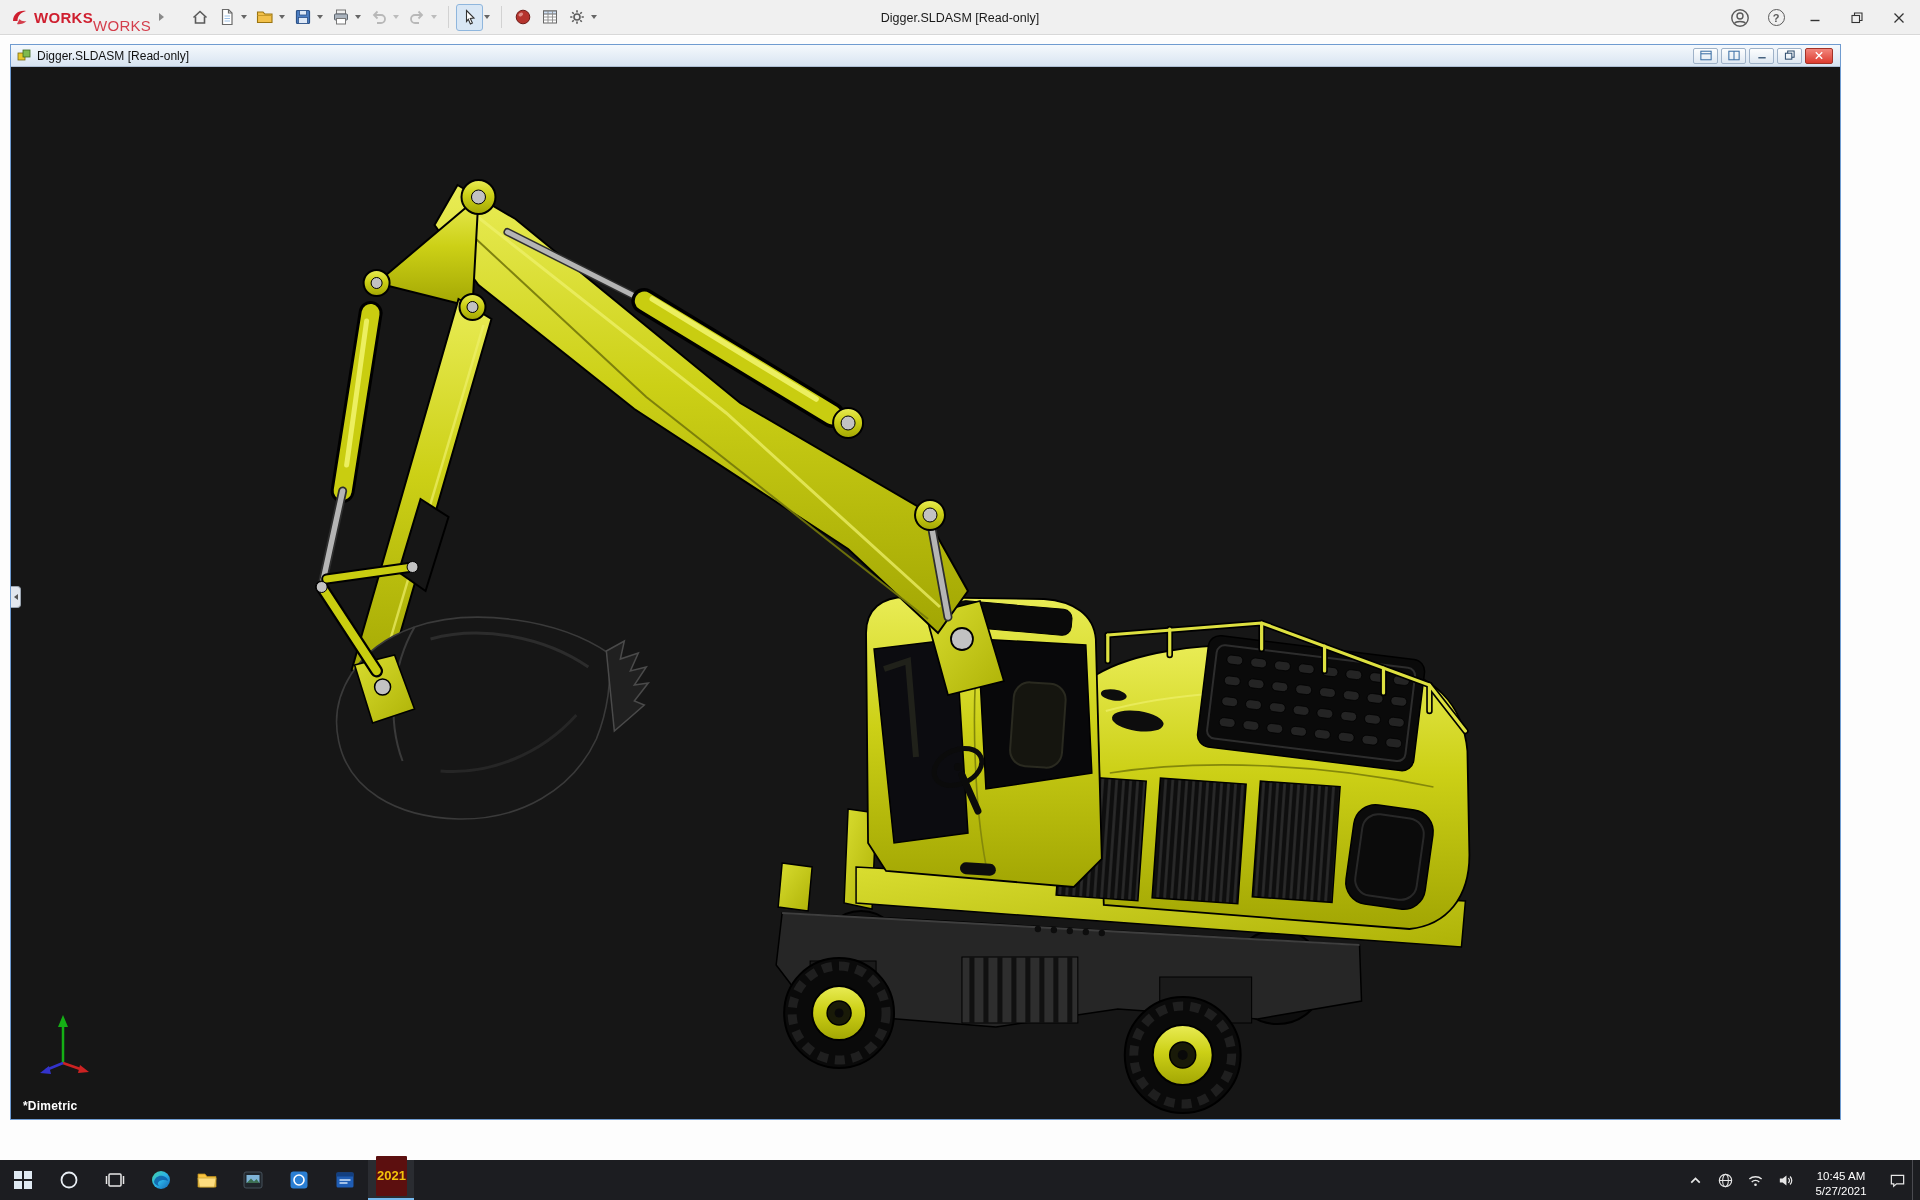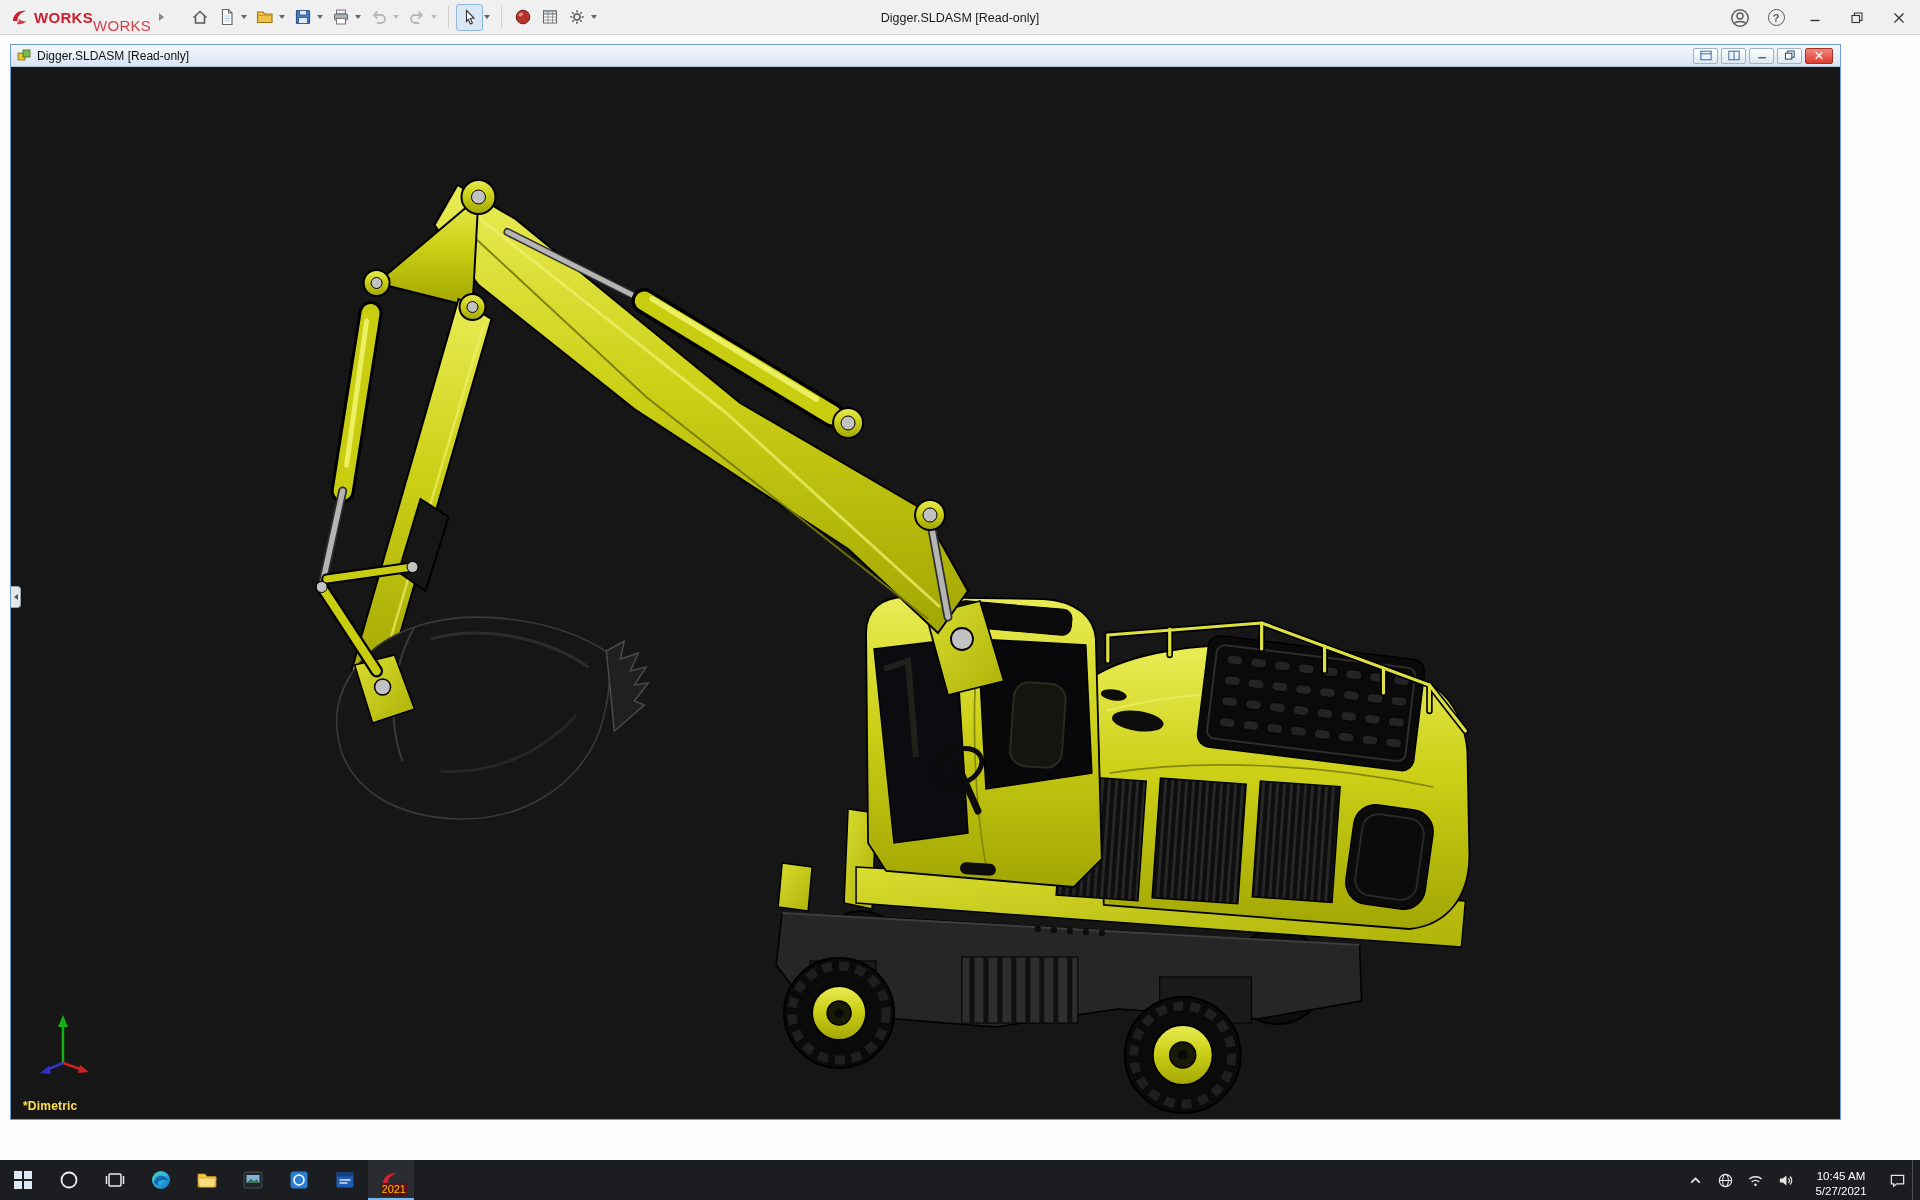--- a/index.html
+++ b/index.html
@@ -48,21 +48,21 @@
   .doc-btn svg{width:12px;height:11px;}
   .doc-btn.close{background:linear-gradient(#f2867c,var(--close-red,#dd3c30));border-color:#a23328;width:28px;}
   .viewport{position:absolute;left:0;right:0;top:22px;bottom:0;background:var(--viewport-bg,#161616);overflow:hidden;}
   .model{width:100%;height:100%;display:block;}
   .flyout-tab{position:absolute;left:0;top:519px;width:10px;height:22px;background:#e2e7ee;
     border:1px solid #9aa4b0;border-left:none;border-radius:0 4px 4px 0;
     display:flex;align-items:center;justify-content:center;}
   .flyout-arrow{width:0;height:0;border-right:4px solid #555;border-top:3.5px solid transparent;
     border-bottom:3.5px solid transparent;}
   .triad{position:absolute;left:16px;bottom:42px;width:70px;height:70px;}
-  .view-label{position:absolute;left:12px;bottom:6px;color:#fde047;font-size:12px;font-weight:700;letter-spacing:.2px;}
+  .view-label{position:absolute;left:12px;bottom:6px;color:#ffffff;font-size:12px;font-weight:700;letter-spacing:.2px;}
 
   
   .taskbar{position:absolute;left:0;top:1160px;width:1920px;height:40px;
     background:var(--taskbar-bg,#1c1d21);display:flex;align-items:stretch;}
   .tb-cell{width:46px;display:flex;align-items:center;justify-content:center;}
   .tb-cell svg{width:22px;height:22px;}
   .tb-cell.active{box-shadow:inset 0 -2px 0 var(--taskbar-active-accent,#76b9ed);background:#2a2c31;}
   .winlogo{display:grid;grid-template-columns:8px 8px;grid-template-rows:8px 8px;gap:2px;}
   .winlogo i{background:#dfe9f2;display:block;}
   .search{width:352px;background:#fff;display:flex;align-items:center;gap:10px;
@@ -72,22 +72,22 @@
     height:100%;font-family:inherit;}
   .search-input::placeholder{color:#454545;opacity:1;}
   .tb-spacer{flex:1;}
   .tray-cell{width:30px;display:flex;align-items:center;justify-content:center;}
   .tray-cell svg{width:17px;height:17px;}
   .clock{width:82px;display:flex;flex-direction:column;align-items:center;justify-content:center;
     color:#fff;font-size:11.5px;line-height:1.3;margin-top:7px;}
   .show-desktop{width:8px;border-left:1px solid #4a4a50;}
   .sw-wrap{position:relative;width:26px;height:26px;display:flex;align-items:center;justify-content:center;}
   .sw-wrap svg{width:22px;height:22px;}
-  .sw-year{position:absolute;right:-3px;bottom:-3px;font-size:11px;font-weight:400;
-    color:#f3c20a;background:#5c0f0f;padding:0 1px;border-radius:1px;line-height:1.2;}
+  .sw-year{position:absolute;right:-3px;bottom:-3px;font-size:13px;font-weight:700;
+    color:#f3c20a;background:#5c0f0f;padding:12px 1px;border-radius:1px;line-height:1.2;}
 </style>
 </head>
 <body>
 
 <div class="screen">
 
   <header class="app-titlebar">
     <div class="brand">
       <svg class="brand-mark" viewBox="0 0 20 20">
         <path d="M3 14 C3 7 9 3 16 4 C10.5 5.5 7.5 9 7.5 14 Z" fill="#cf1f2f"></path>

